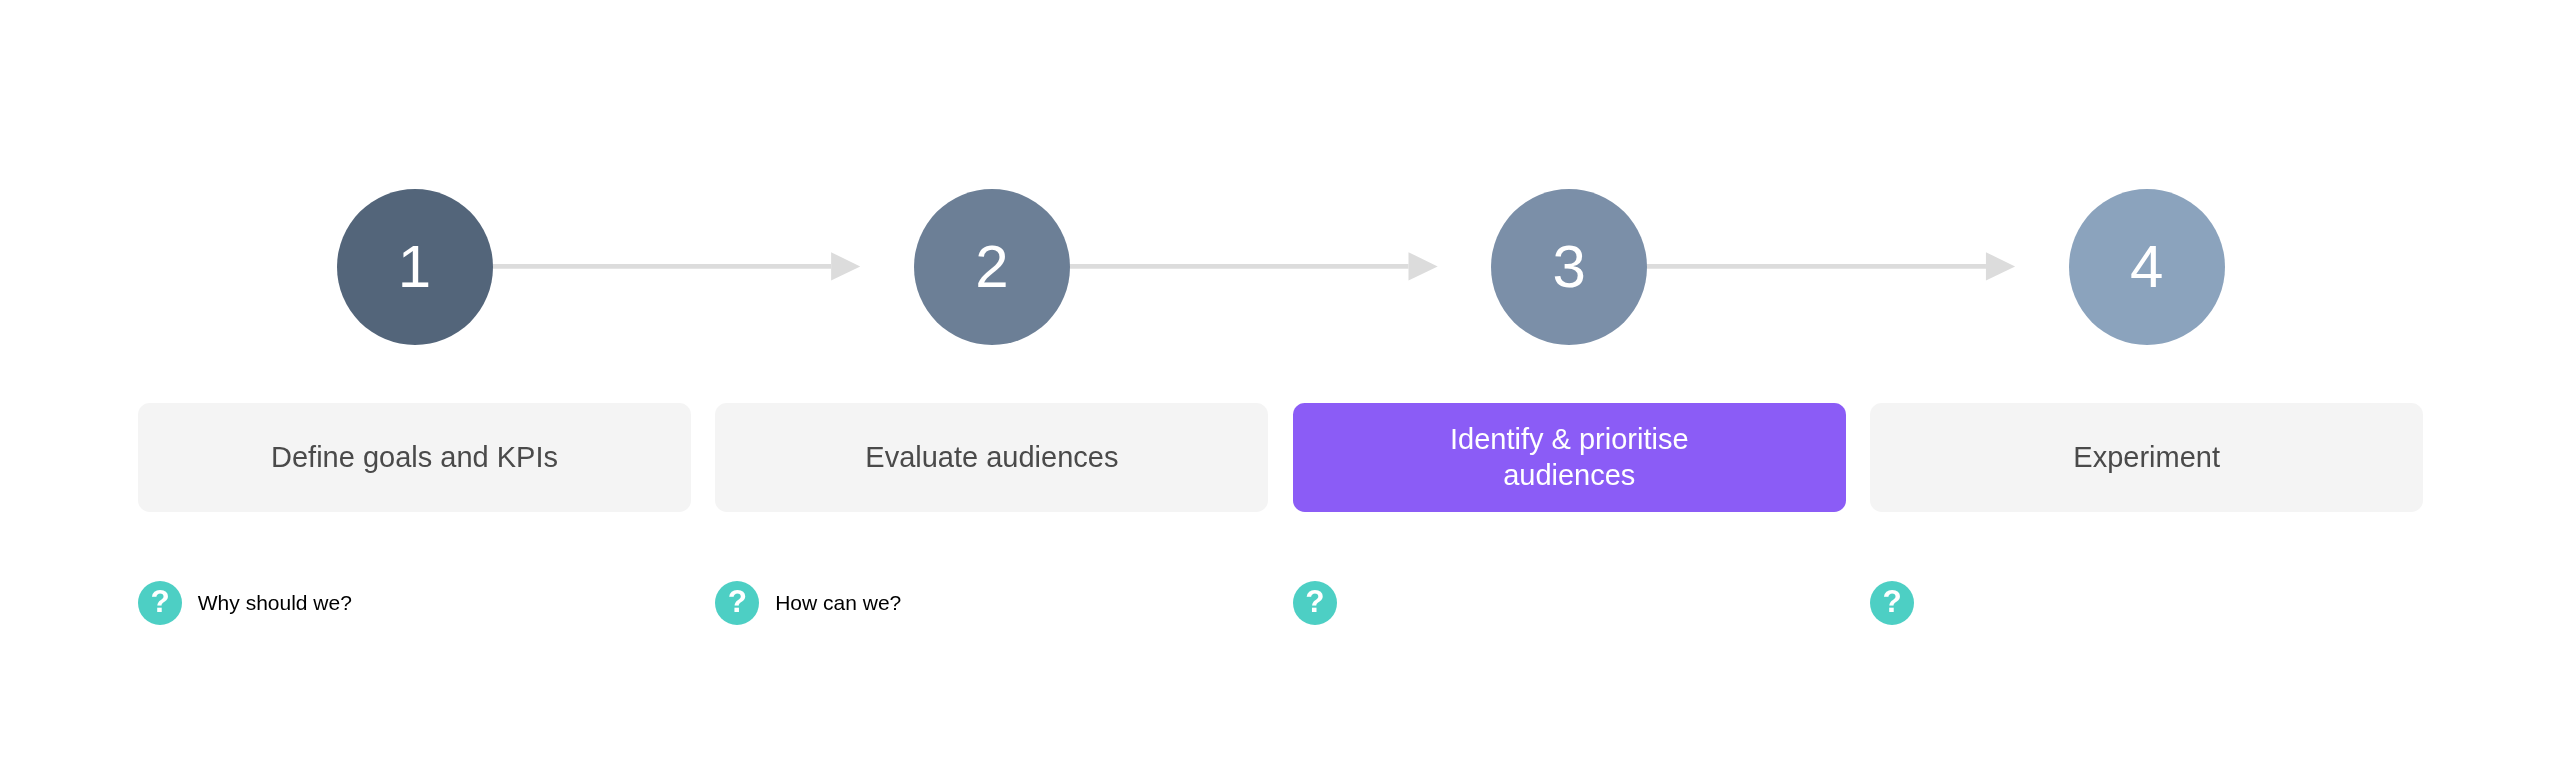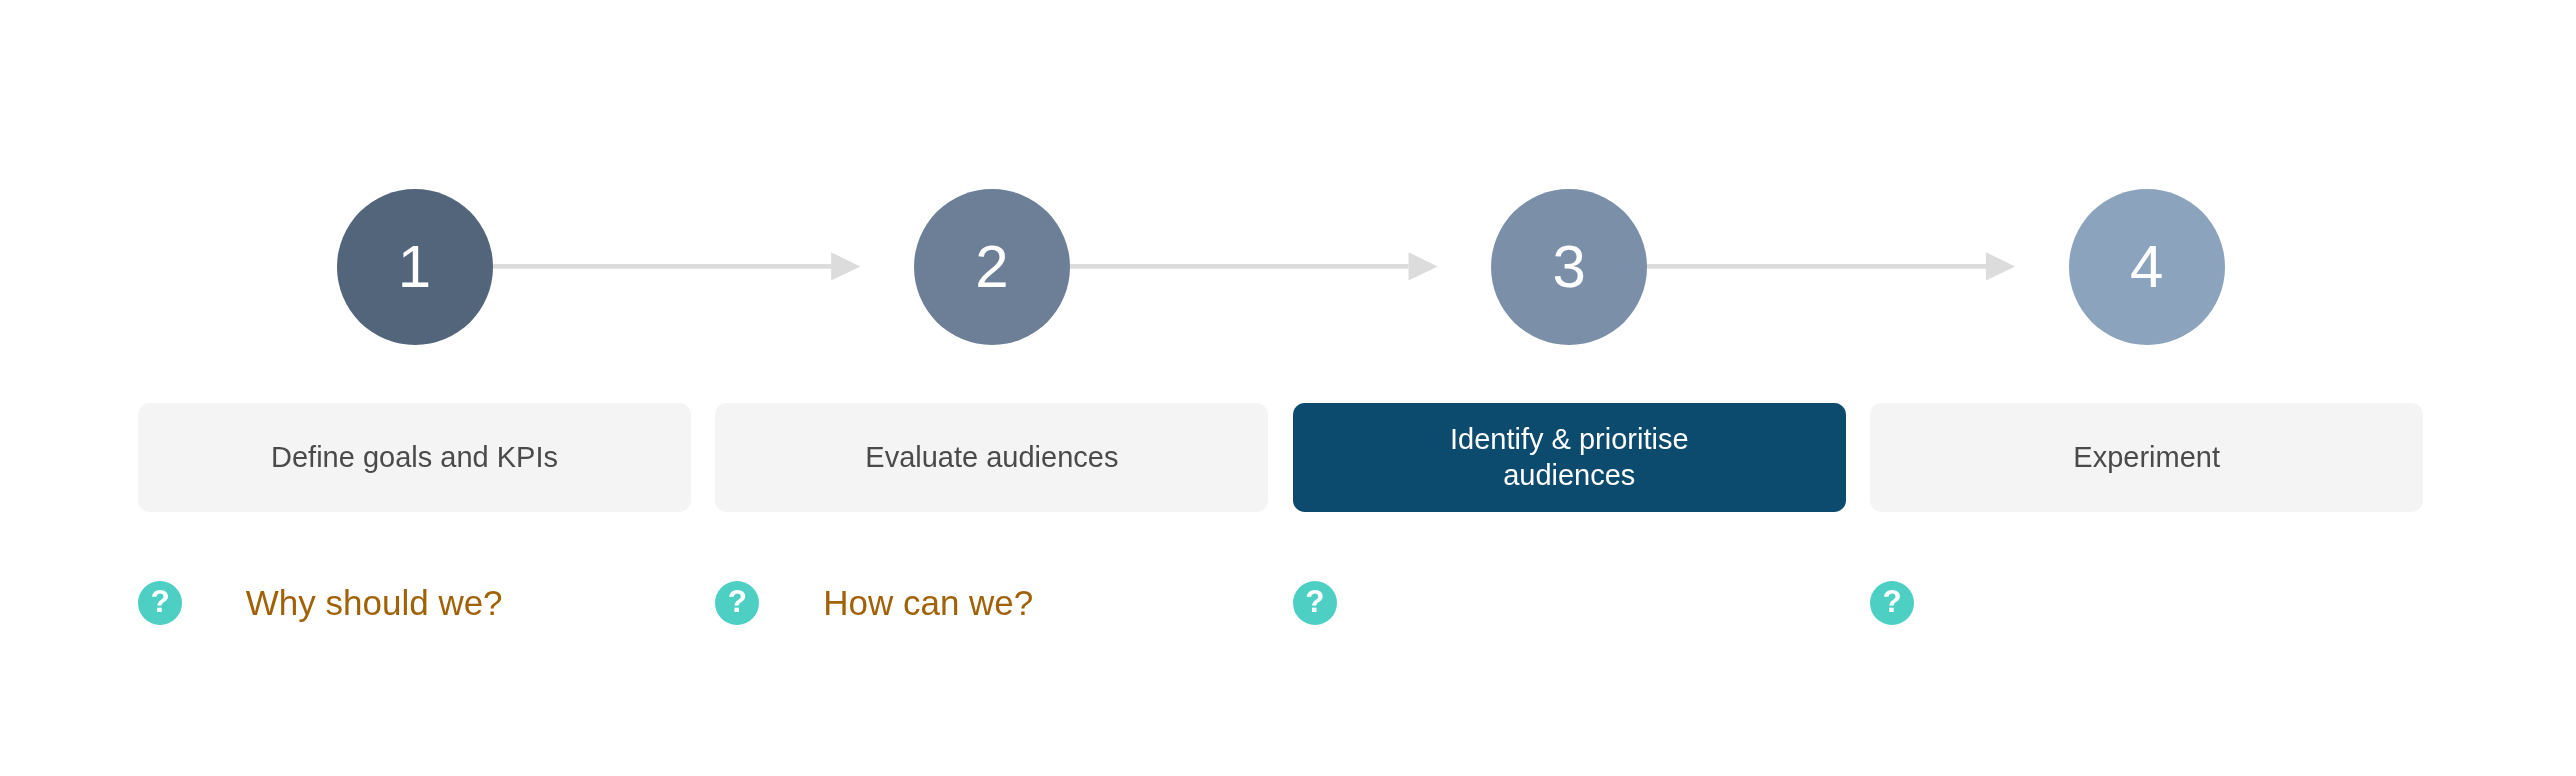--- a/index.html
+++ b/index.html
@@ -88,21 +88,21 @@
     height: 109px;
     border-radius: 11.8px;
     background: #f4f4f4;
     display: flex;
     align-items: center;
     justify-content: center;
     box-sizing: border-box;
     padding: 0 19px;
   }
   .pill.active {
-    background: #0c4a6e;
+    background: #8b5cf6;
   }
   .pill-text {
     font-size: 29px;
     line-height: 1.22;
     color: #4a4a4a;
     text-align: center;
     font-weight: 400;
     white-space: pre-line;
   }
   .pill.active .pill-text {
@@ -132,25 +132,24 @@
     justify-content: center;
     color: #ffffff;
     font-size: 31.5px;
     font-weight: 700;
     line-height: 1;
     padding-bottom: 2.4px;
     box-sizing: border-box;
     user-select: none;
   }
   .q-text {
-    font-size: 35px;
+    font-size: 21px;
     line-height: 1.2;
-    color: #a16207;
+    color: #000000;
     white-space: nowrap;
-    margin-left: 48px;
   }
 </style>
 </head>
 <body>
 
 <div id="stage">
 
   <svg class="arrow-layer" viewBox="0 0 3270 986" width="2576" height="777" xmlns="http://www.w3.org/2000/svg">
 
     <g>

